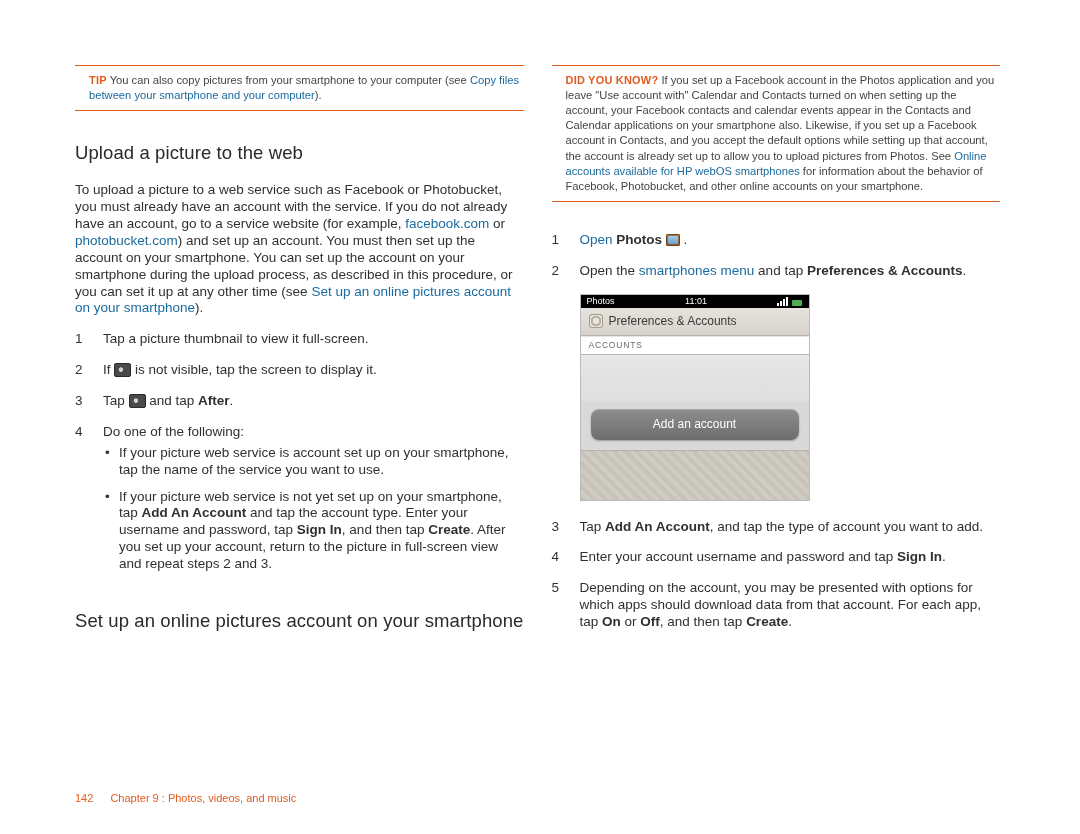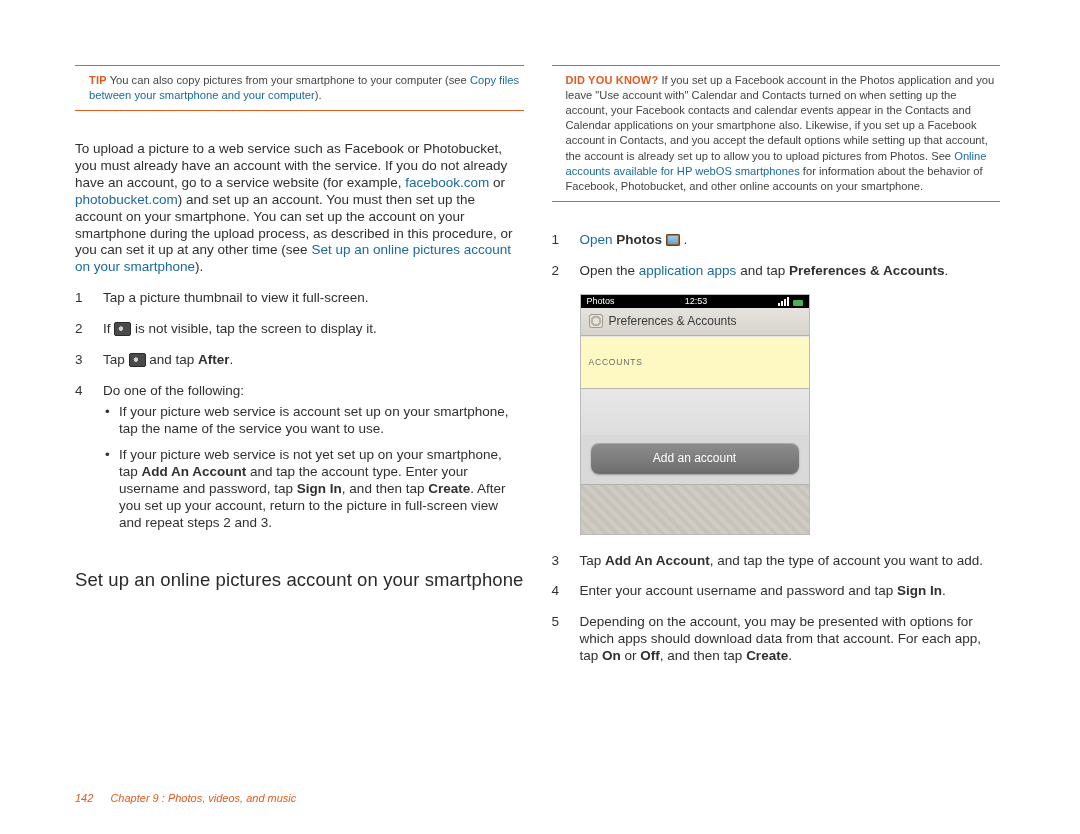--- a/index.html
+++ b/index.html
@@ -166,25 +166,25 @@
     border-bottom: 1px solid #b7b2a9;
   }
   .ss-title .gear {
     width: 14px;
     height: 14px;
     border-radius: 3px;
     background: radial-gradient(circle at 50% 50%, #e8e5dd 30%, #b8b2a6 31%, #b8b2a6 55%, #e8e5dd 56%);
     box-shadow: inset 0 0 0 1px #a39c8e;
   }
   .ss-section {
-    background: #fef9c3;
+    background: #ffffff;
     color: #6a6a6a;
     font-size: 8.5px;
     letter-spacing: .8px;
-    padding: 20px 8px;
+    padding: 3px 8px;
     border-top: 1px solid #e4e4e4;
     border-bottom: 1px solid #b7b7b7;
   }
   .ss-gap {
     height: 46px;
     background: linear-gradient(180deg, #e7e7e7 0%, #dedede 100%);
   }
   .ss-btn {
     margin: 8px 10px 10px;
     padding: 8px;
@@ -201,40 +201,40 @@
       repeating-linear-gradient(45deg, rgba(0,0,0,.04) 0 4px, rgba(255,255,255,.02) 4px 8px),
       #cfcbc2;
     border-top: 1px solid #b7b2a9;
   }
   .footer {
     position: absolute;
     left: 75px;
     bottom: 28px;
     font-size: 11px;
     color: var(--accent-orange);
-    font-style: italic;
   }
   .footer .pnum {
     color: var(--accent-orange);
     margin-right: 14px;
   }
 </style>
 </head>
 <body>
 
 <div class="page">
 
   <div class="col">
 
     <div class="callout">
       <span class="lead">TIP</span>
       <span>You can also copy pictures from your smartphone to your computer (see </span>
       <span class="inline-link">Copy files between your smartphone and your computer</span><span>).</span>
     </div>
 
+    <h2>Upload a picture to the web</h2>
 
     <p>
       <span>To upload a picture to a web service such as Facebook or Photobucket, you must already have an account with the service. If you do not already have an account, go to a service website (for example, </span><span class="link">facebook.com</span><span> or </span><span class="link">photobucket.com</span><span>) and set up an account. You must then set up the account on your smartphone. You can set up the account on your smartphone during the upload process, as described in this procedure, or you can set it up at any other time (see </span><span class="link">Set up an online pictures account on your smartphone</span><span>).</span>
     </p>
 
     <div class="steps">
       <div class="step">
         <div class="num">1</div>
         <div class="body">Tap a picture thumbnail to view it full-screen.</div>
       </div>
@@ -292,29 +292,29 @@
         <div class="num">1</div>
         <div class="body">
           <span class="link">Open</span>
           <b>Photos</b>
           <span class="icon-photos"></span><span> .</span>
         </div>
       </div>
       <div class="step">
         <div class="num">2</div>
         <div class="body">
-          <span>Open the </span><span class="link">application apps</span><span> and tap </span><b>Preferences &amp; Accounts</b><span>.</span>
+          <span>Open the </span><span class="link">smartphones menu</span><span> and tap </span><b>Preferences &amp; Accounts</b><span>.</span>
         </div>
       </div>
     </div>
 
     <div class="screenshot">
       <div class="ss-status">
         <span>Photos</span>
-        <span>12:53</span>
+        <span>11:01</span>
         <span class="signal">
           <span class="bar" style="height:3px"></span>
           <span class="bar" style="height:5px"></span>
           <span class="bar" style="height:7px"></span>
           <span class="bar" style="height:9px"></span>
           <span style="width:10px;height:6px;background:#4caf50;border-radius:1px;margin-left:3px"></span>
         </span>
       </div>
       <div class="ss-title">
         <span class="gear"></span>

